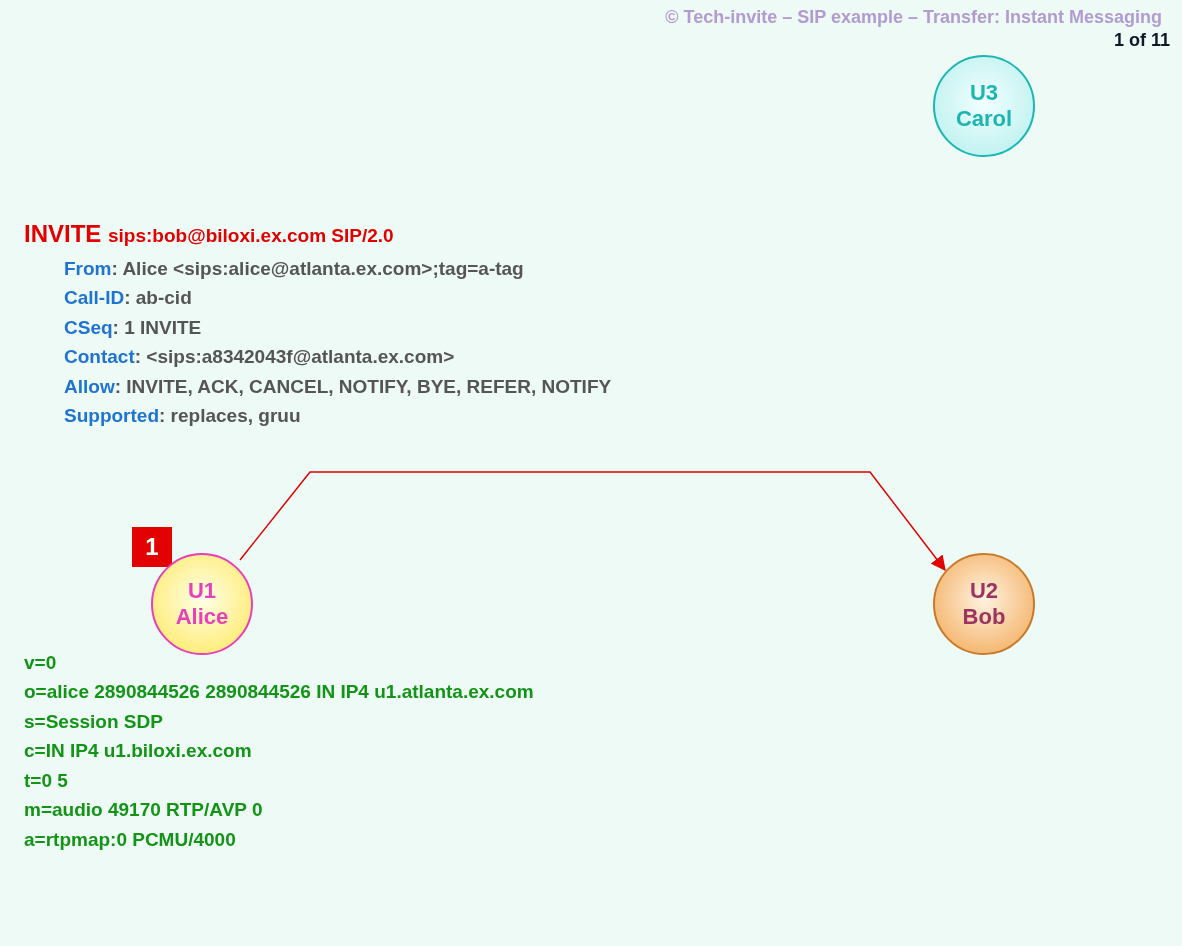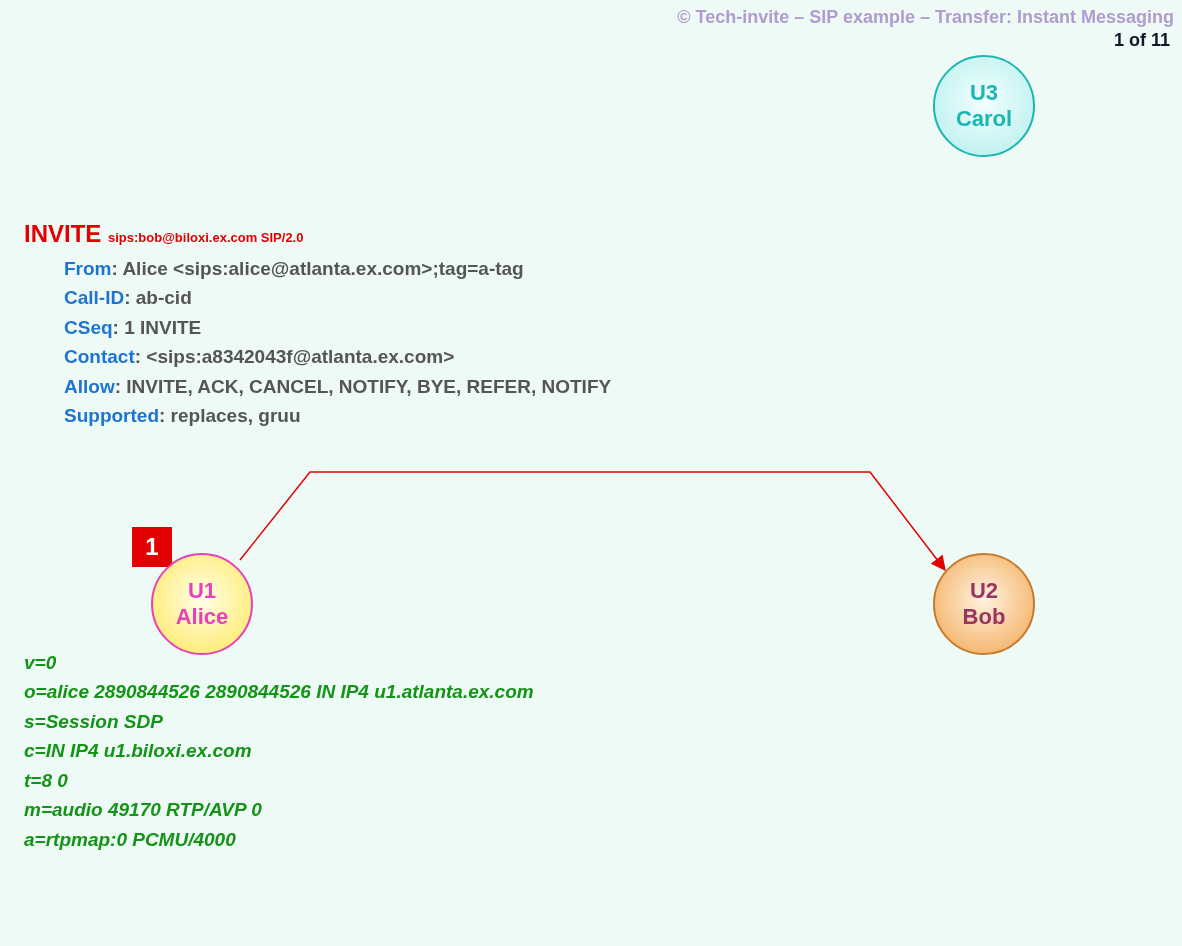--- a/index.html
+++ b/index.html
@@ -12,21 +12,21 @@
     overflow: hidden;
   }
   .page {
     position: relative;
     width: 1182px;
     height: 946px;
   }
   .header-copy {
     position: absolute;
     top: 6px;
-    right: 8px;
+    right: 20px;
     color: #b29bcf;
     font-size: 18px;
     font-weight: bold;
     text-align: right;
     line-height: 1.3;
   }
   .header-page {
     position: absolute;
     top: 30px;
     right: 12px;
@@ -39,37 +39,36 @@
     left: 24px;
     top: 220px;
   }
   .invite-line {
     font-size: 24px;
     font-weight: bold;
     color: #e20000;
     margin-bottom: 6px;
   }
   .invite-line .rest {
-    font-size: 13px;
+    font-size: 19px;
   }
   .hdr-line {
     font-size: 19px;
     font-weight: bold;
     color: #555;
     line-height: 1.55;
     margin-left: 40px;
   }
   .hdr-key {
     color: #1e74d0;
   }
   .sdp-block {
     position: absolute;
     left: 24px;
     top: 648px;
-    font-style: italic;
   }
   .sdp-line {
     font-size: 19px;
     font-weight: bold;
     color: #149417;
     line-height: 1.55;
   }
   .step-badge {
     position: absolute;
     left: 132px;
@@ -117,21 +116,21 @@
     <div class="hdr-line"><span class="hdr-key">Contact</span><span>: &lt;sips:a8342043f@atlanta.ex.com&gt;</span></div>
     <div class="hdr-line"><span class="hdr-key">Allow</span><span>: INVITE, ACK, CANCEL, NOTIFY, BYE, REFER, NOTIFY</span></div>
     <div class="hdr-line"><span class="hdr-key">Supported</span><span>: replaces, gruu</span></div>
   </div>
 
   <div class="sdp-block">
     <div class="sdp-line">v=0</div>
     <div class="sdp-line">o=alice  2890844526  2890844526  IN  IP4  u1.atlanta.ex.com</div>
     <div class="sdp-line">s=Session SDP</div>
     <div class="sdp-line">c=IN  IP4  u1.biloxi.ex.com</div>
-    <div class="sdp-line">t=8  0</div>
+    <div class="sdp-line">t=0  5</div>
     <div class="sdp-line">m=audio  49170  RTP/AVP  0</div>
     <div class="sdp-line">a=rtpmap:0  PCMU/4000</div>
   </div>
 
   <div class="step-badge">1</div>
 
   <svg class="flow">
     <defs>
       <marker id="arrowRed" viewBox="0 0 12 12" refX="11" refY="6" markerWidth="10" markerHeight="10" orient="auto">
         <path d="M0,0 L12,6 L0,12 Z" fill="#e20000"></path>

